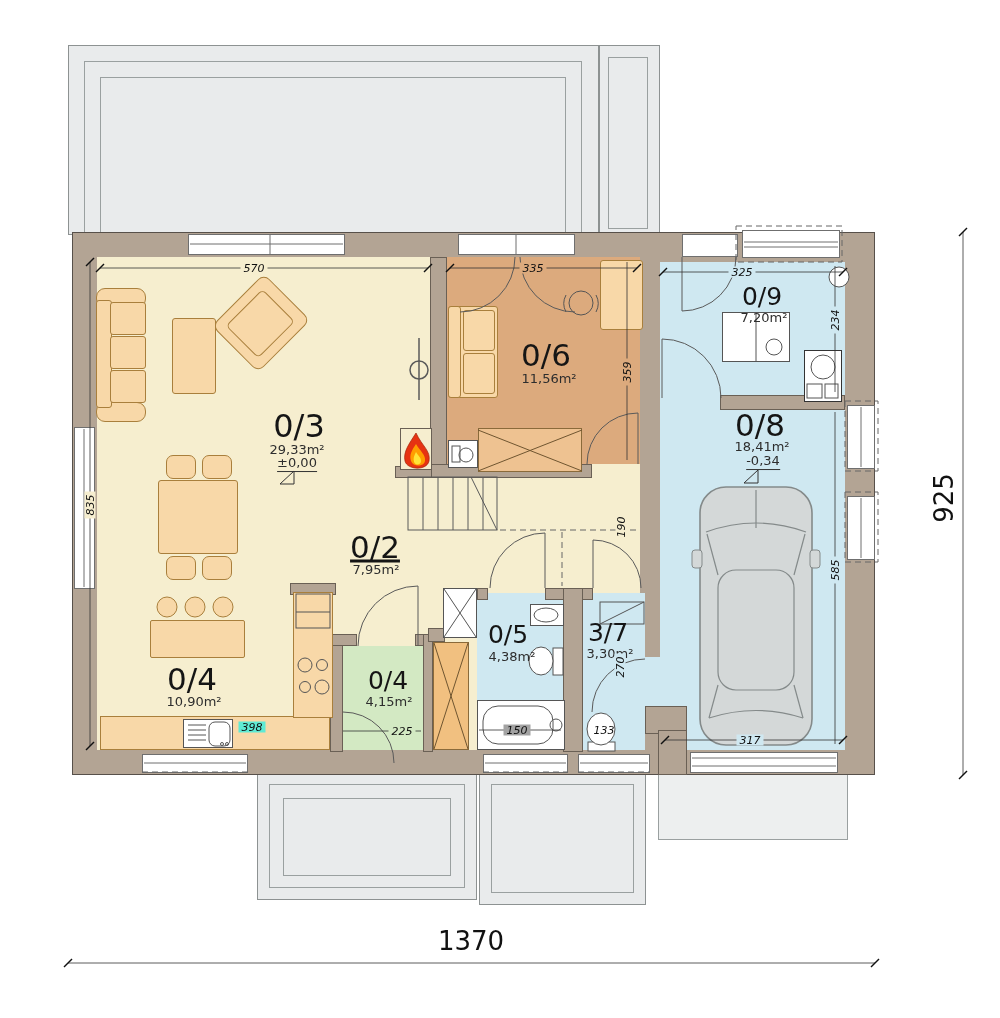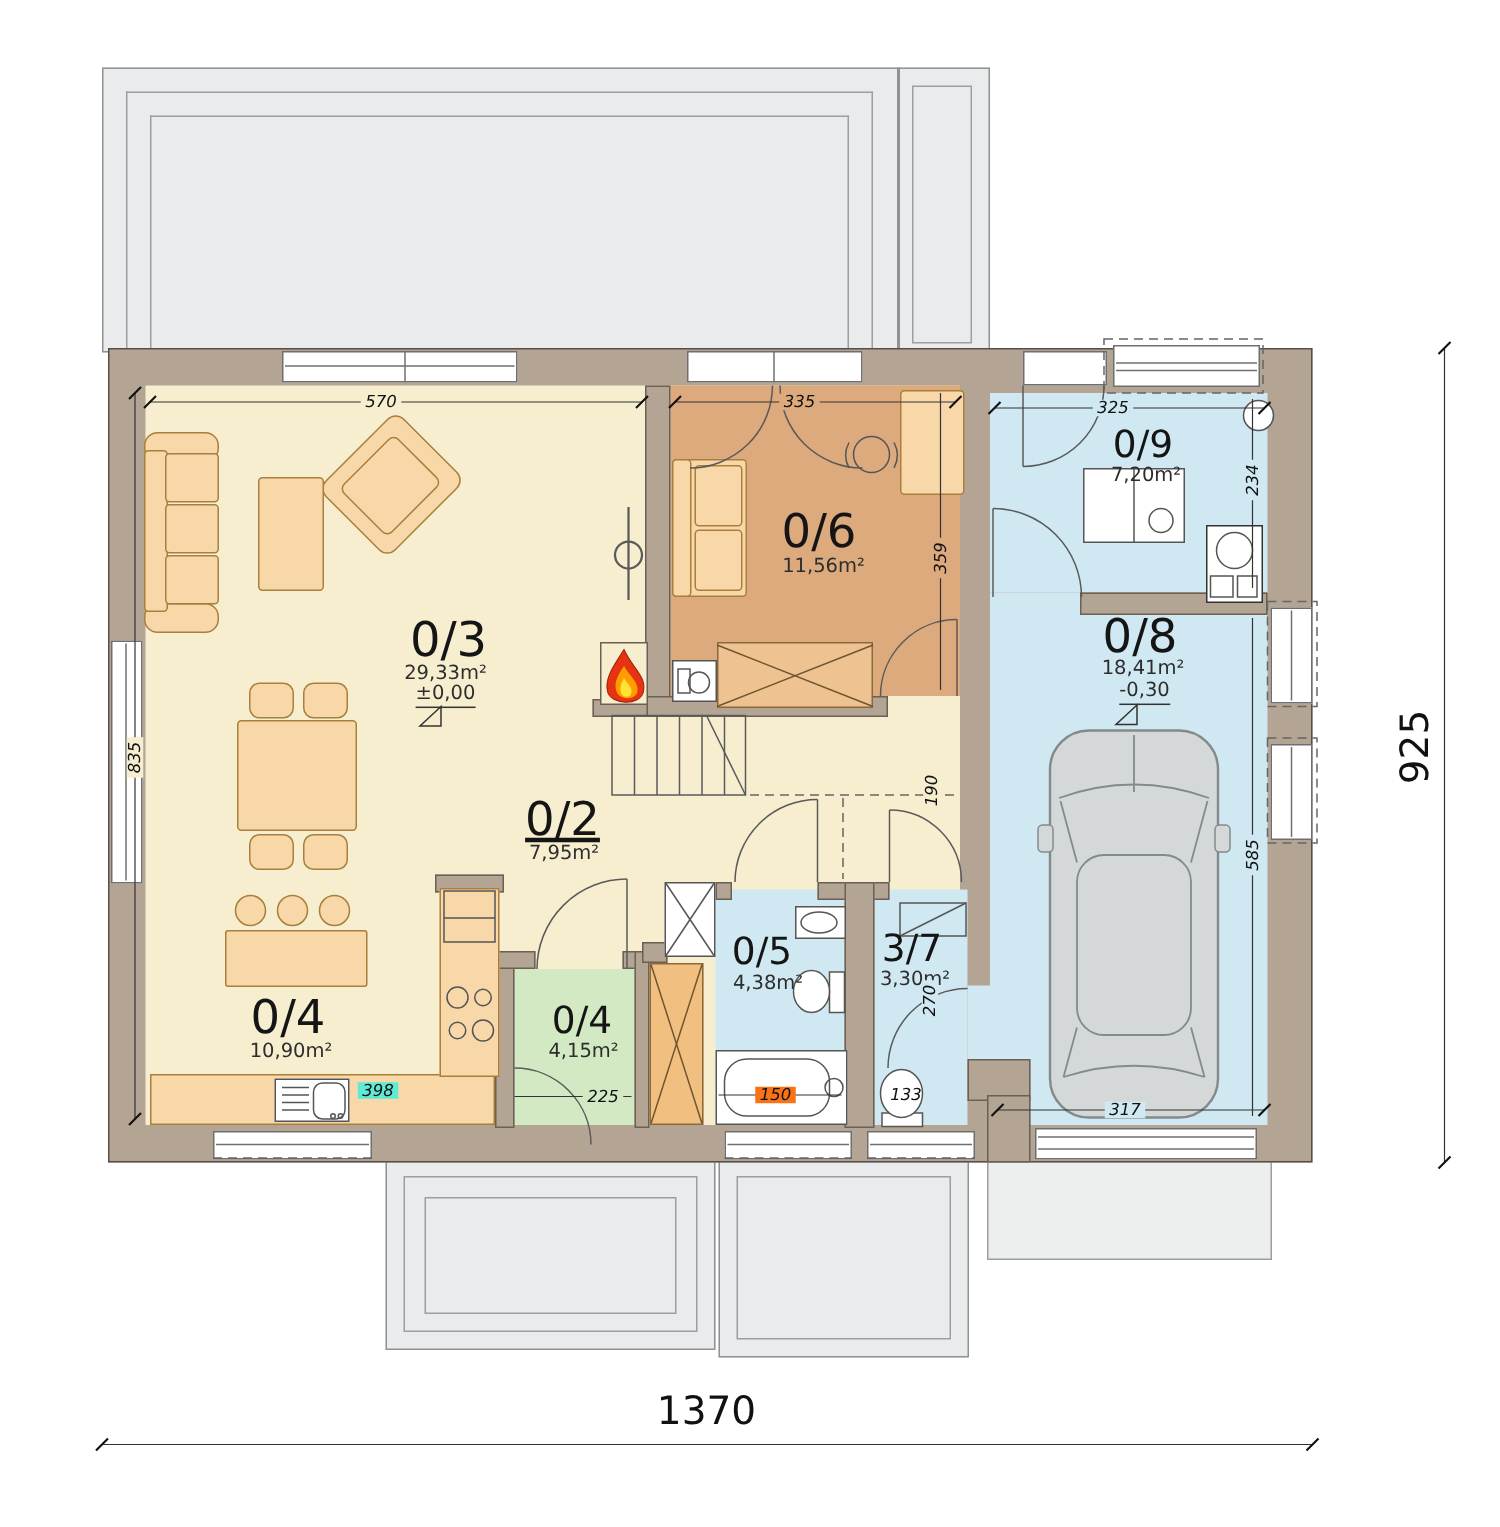--- a/index.html
+++ b/index.html
@@ -15,21 +15,21 @@
   .grayline{position:absolute;border:1px solid #9aa0a0;box-sizing:border-box;background:transparent;}
   .rnum{position:absolute;transform:translate(-50%,-50%);color:#151515;line-height:1;white-space:nowrap;}
   .rarea{position:absolute;transform:translate(-50%,-50%);font-size:13px;color:#2d2d2d;line-height:1;white-space:nowrap;}
   .rlvl{position:absolute;transform:translate(-50%,-50%);font-size:13px;color:#2d2d2d;line-height:1.15;
         border-bottom:1.5px solid #333;white-space:nowrap;}
   .dim{position:absolute;transform:translate(-50%,-50%);font-style:italic;font-size:11px;color:#111;
        line-height:1;padding:0 3px;white-space:nowrap;}
   .dim.v{transform:translate(-50%,-50%) rotate(-90deg);}
   .dim.big{font-style:normal;font-size:26px;background:#fff;color:#111;}
   .bgc{background:#f6eecf;} .bgb{background:#dcaa7d;} .bgl{background:#cfe8f1;}
-  .bgg{background:#d3e9c3;} .bgp{background:#5eead4;} .bgw{background:#f97316;}
+  .bgg{background:#d3e9c3;} .bgp{background:#5eead4;} .bgw{background:#a3a3a3;}
   .n32{font-size:32px;} .n29{font-size:31px;} .n25{font-size:25px;}
   svg{position:absolute;left:0;top:0;}
 </style>
 </head>
 <body>
 
 <div id="plan">
 
   <div class="gray" style="left:68px;top:45px;width:592px;height:190px;"></div>
   <div class="grayline" style="left:84px;top:61px;width:498px;height:174px;border-bottom:none;"></div>
@@ -314,21 +314,21 @@
   <div class="rarea" style="left:194px;top:701px;">10,90m²</div>
 
   <div class="rnum n29" style="left:546px;top:355px;">0/6</div>
   <div class="rarea" style="left:549px;top:378px;">11,56m²</div>
 
   <div class="rnum n25" style="left:762px;top:296px;">0/9</div>
   <div class="rarea" style="left:764px;top:317px;text-align:right;">7,20m²</div>
 
   <div class="rnum n29" style="left:760px;top:425px;">0/8</div>
   <div class="rarea" style="left:762px;top:446px;">18,41m²</div>
-  <div class="rlvl" style="left:763px;top:462px;">-0,30</div>
+  <div class="rlvl" style="left:763px;top:462px;">-0,34</div>
 
   <div class="rnum n25" style="left:388px;top:680px;">0/4</div>
   <div class="rarea" style="left:389px;top:701px;">4,15m²</div>
 
   <div class="rnum n25" style="left:508px;top:634px;">0/5</div>
   <div class="rarea" style="left:512px;top:656px;">4,38m²</div>
 
   <div class="rnum n25" style="left:608px;top:632px;">3/7</div>
   <div class="rarea" style="left:610px;top:653px;">3,30m²</div>
 

